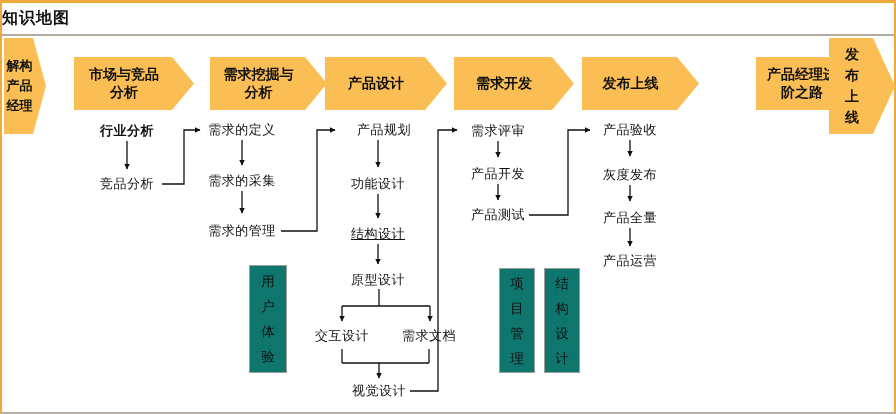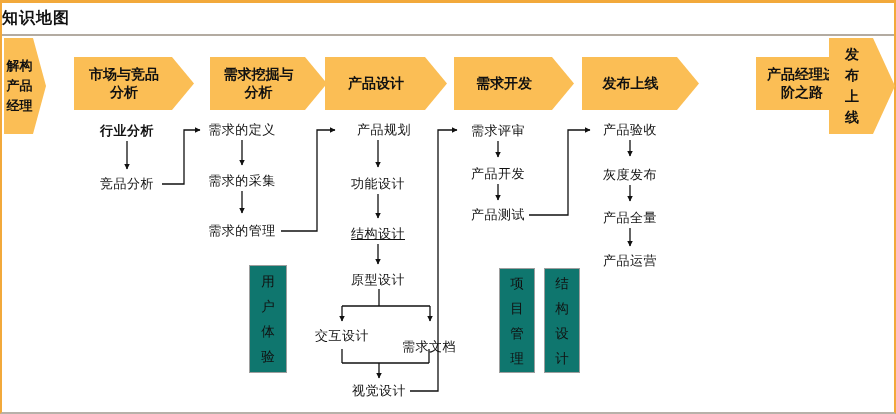--- a/index.html
+++ b/index.html
@@ -129,21 +129,21 @@
 
   <span class="node" style="left:240px; top:127px;">需求的定义</span>
   <span class="node" style="left:240px; top:178px;">需求的采集</span>
   <span class="node" style="left:240px; top:228px;">需求的管理</span>
 
   <span class="node" style="left:376px; top:127px;margin-left:6px;">产品规划</span>
   <span class="node" style="left:376px; top:181px;">功能设计</span>
   <span class="node" style="left:376px; top:231px;text-decoration:underline;">结构设计</span>
   <span class="node" style="left:376px; top:277px;">原型设计</span>
   <span class="node" style="left:340px; top:333px;">交互设计</span>
-  <span class="node" style="left:427px; top:333px;margin-top:11px;">需求文档</span>
+  <span class="node" style="left:427px; top:333px;">需求文档</span>
   <span class="node" style="left:377px; top:388px;">视觉设计</span>
 
   <span class="node" style="left:496px; top:128px;">需求评审</span>
   <span class="node" style="left:496px; top:171px;">产品开发</span>
   <span class="node" style="left:496px; top:212px;">产品测试</span>
 
   <span class="node" style="left:628px; top:127px;">产品验收</span>
   <span class="node" style="left:628px; top:172px;">灰度发布</span>
   <span class="node" style="left:628px; top:215px;">产品全量</span>
   <span class="node" style="left:628px; top:258px;">产品运营</span>

